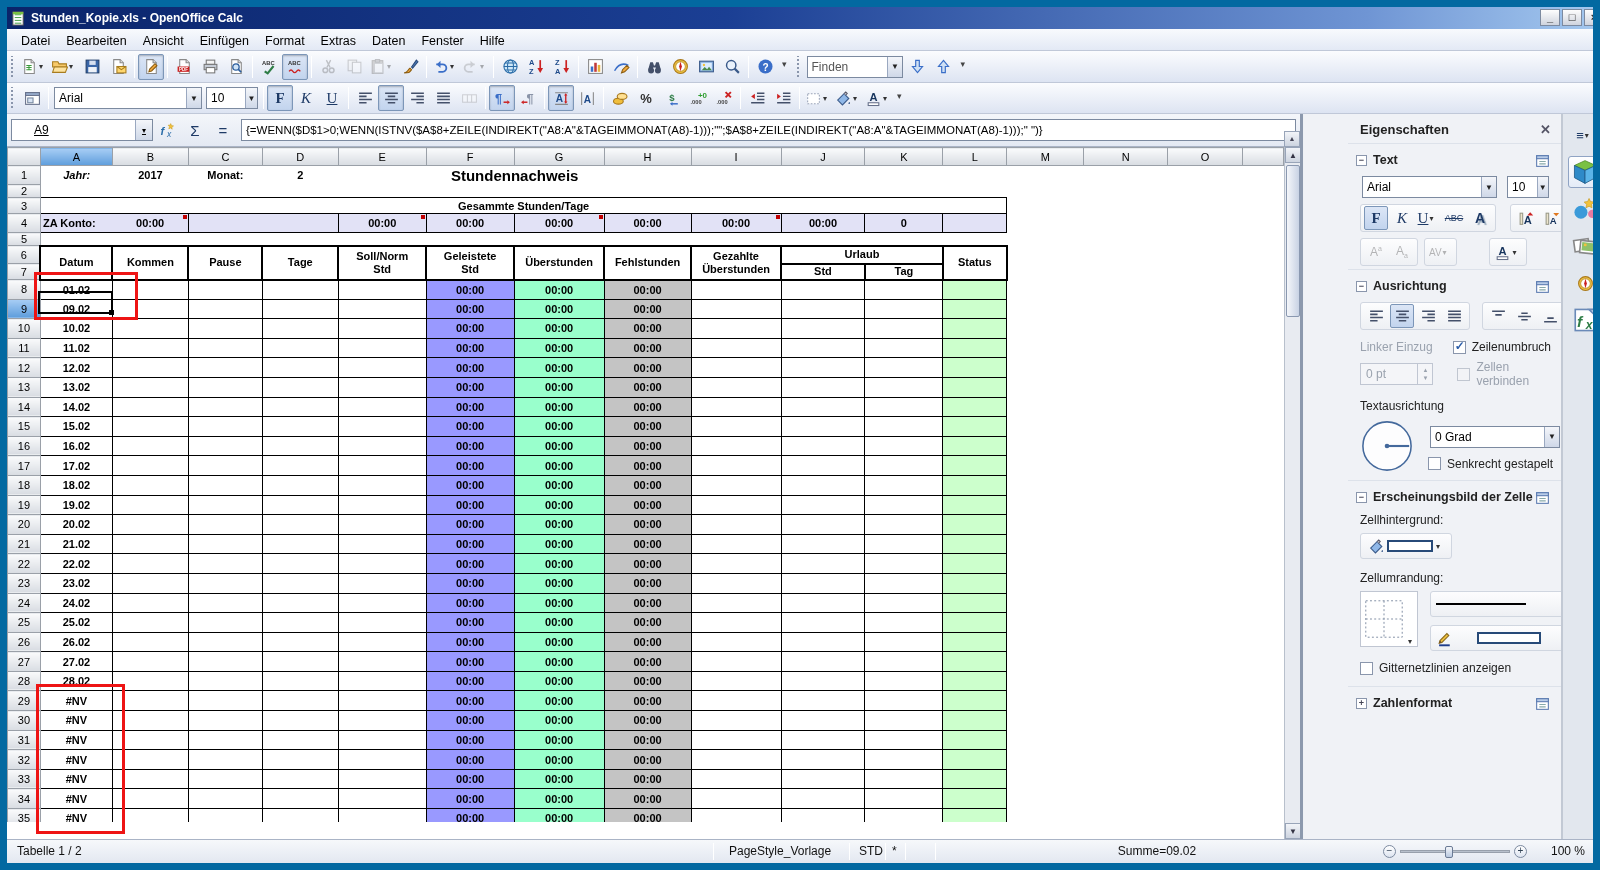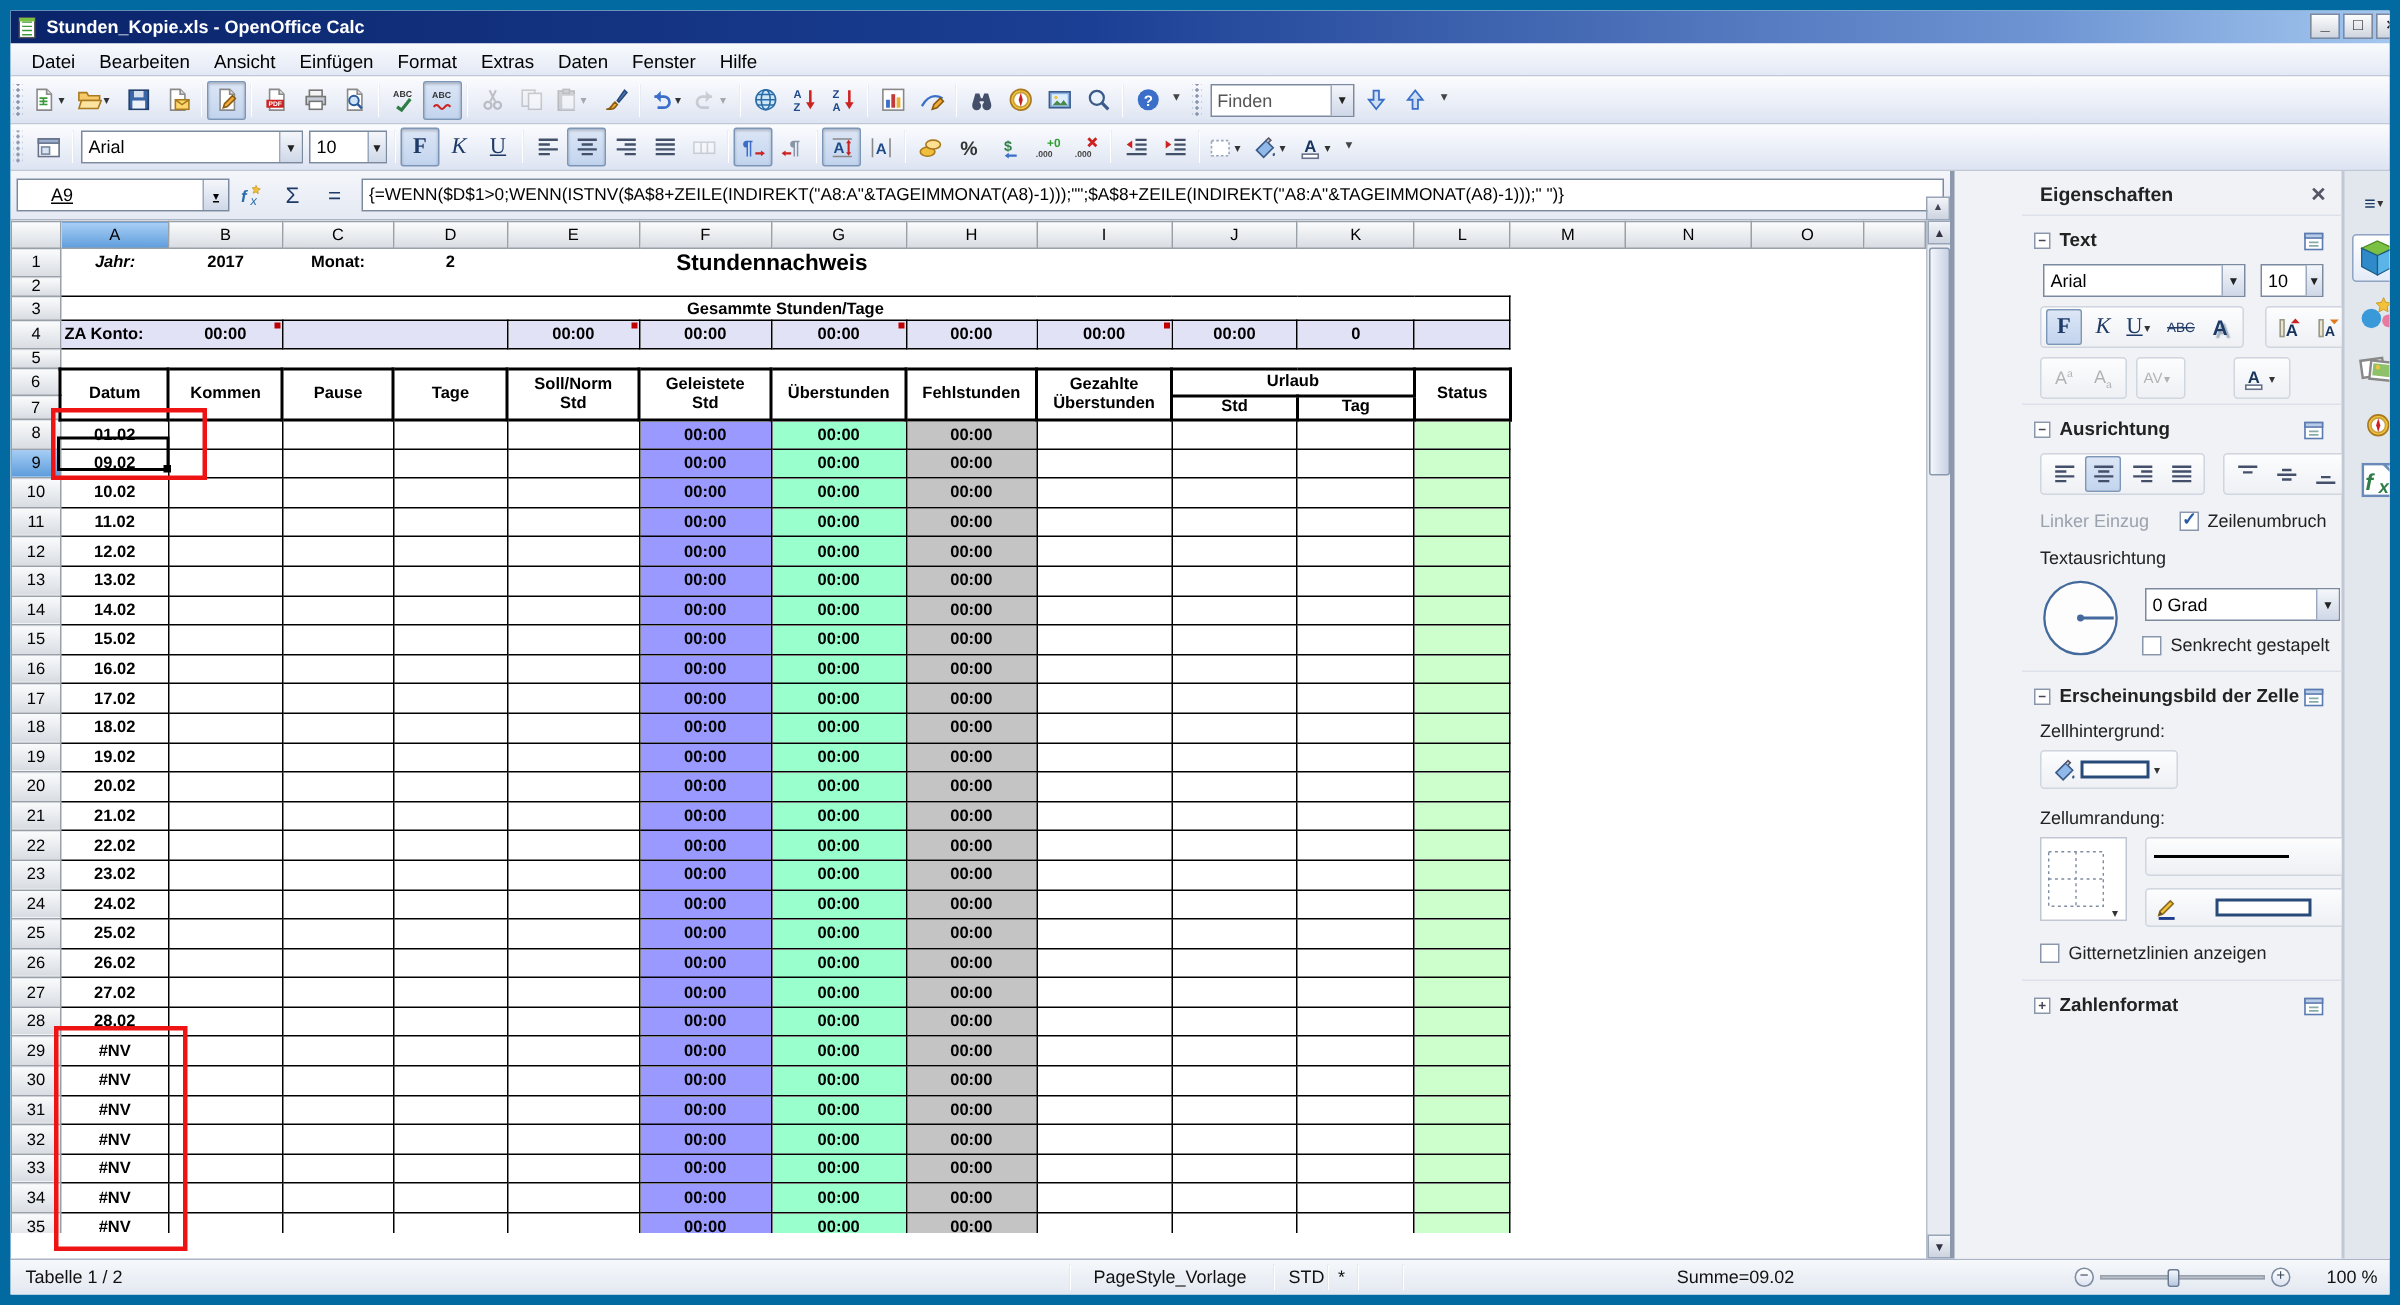--- a/index.html
+++ b/index.html
@@ -1502,20 +1502,31 @@
                 </svg>
               </span>
             </span>
         </span>
       </div>
       <div class="sb-row" style="margin-top:4px;">
         <span class="sb-label dis" style="width:100px;">Linker Einzug</span>
         <span class="cb checked"></span>
         <span class="sb-label">Zeilenumbruch</span>
       </div>
+      <div class="sb-row">
+        <span class="spin">
+          <span>0 pt</span>
+          <span class="sarr">
+              <span>▲</span>
+              <span>▼</span>
+            </span>
+        </span>
+        <span class="cb dis" style="margin-left:18px;"></span>
+        <span class="sb-label dis">Zellen verbinden</span>
+      </div>
       <div class="sb-row" style="margin-top:5px;">
         <span class="sb-label">Textausrichtung</span>
       </div>
       <div class="sb-row">
         <span>
           <svg viewBox="0 0 56 56" width="54" height="54">
               <circle cx="28" cy="28" r="25" fill="#fdfdfe" stroke="#44699c" stroke-width="1.6"></circle>
               <circle cx="28" cy="28" r="2.4" fill="#44699c"></circle>
               <path d="M28 28h23" stroke="#44699c" stroke-width="2.2"></path>
             </svg>

